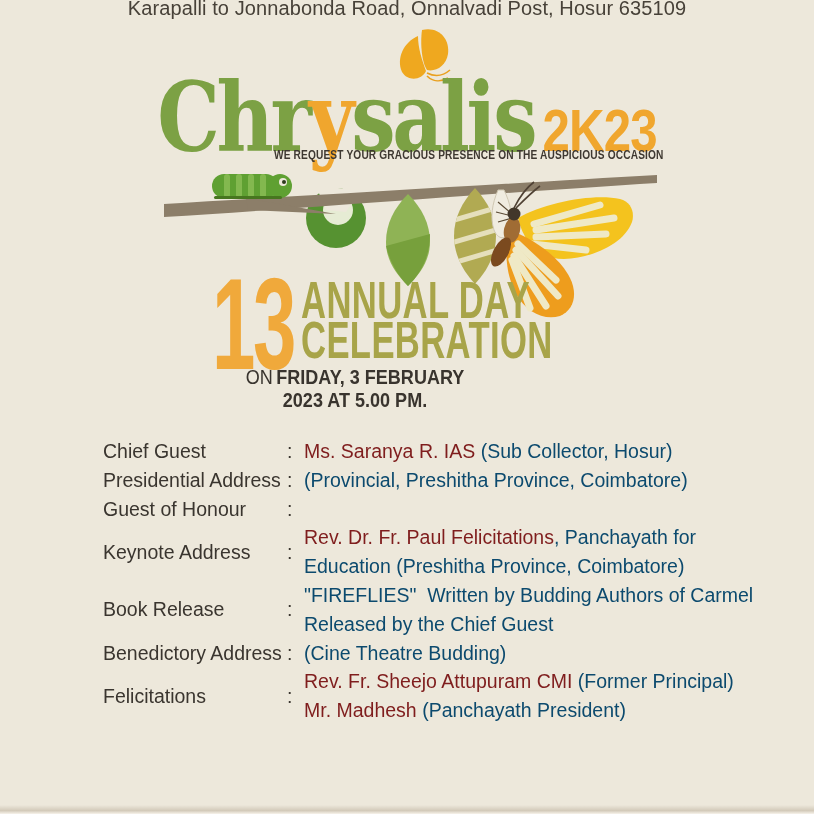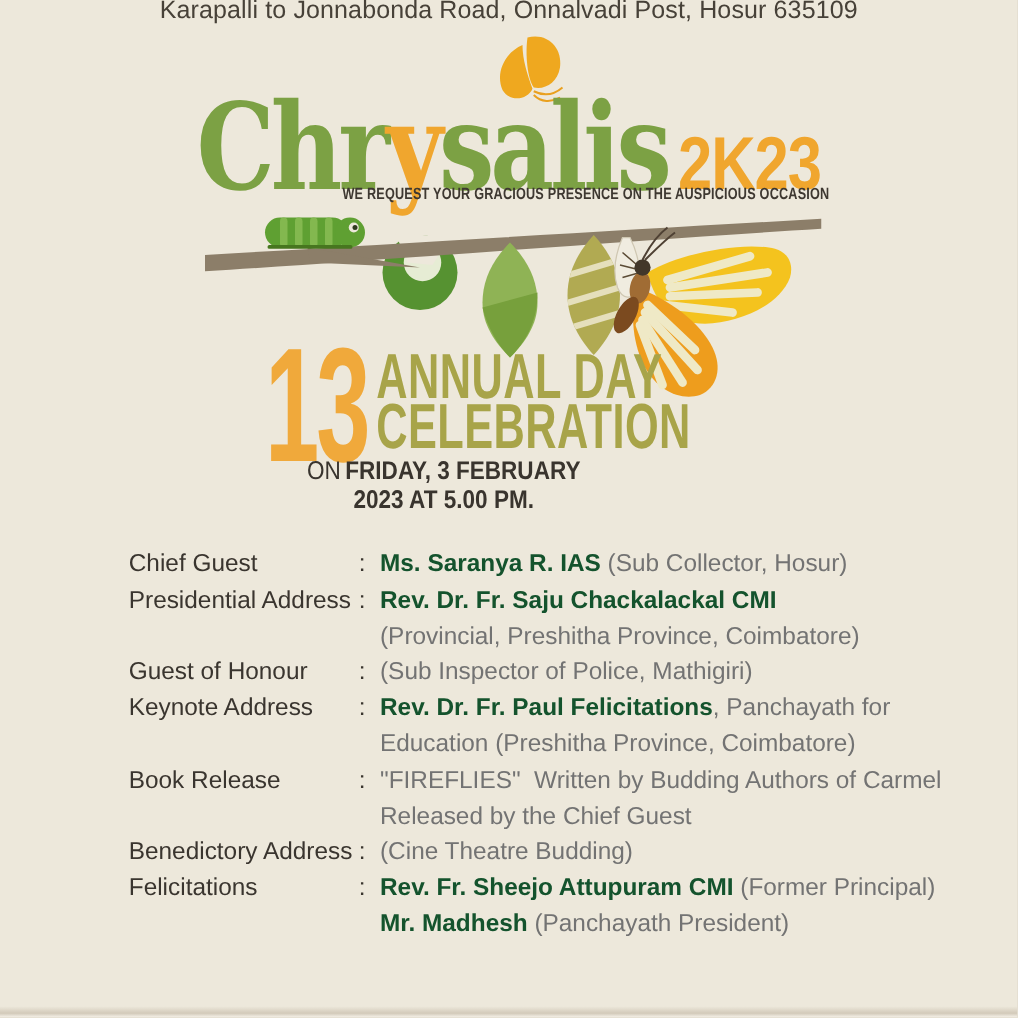--- a/index.html
+++ b/index.html
@@ -62,29 +62,29 @@
     position:absolute; left:215px; top:366px; width:280px;
     text-align:center; font-size:20.5px; line-height:22.5px;
     color:#39342E; transform:scaleX(0.88); transform-origin:center top;
     white-space:nowrap;
   }
   .ev-date .dp { font-weight:normal; margin-right:4px; }
   .ev-date .dm { font-weight:bold; }
 
   
   .program { position:absolute; left:103px; top:437px; right:30px; }
-  .p-row { display:flex; align-items:flex-start; }
+  .p-row { display:flex; align-items:center; }
   .p-label {
     flex:0 0 184px; font-size:19.5px; line-height:28.8px; color:#3A352F;
   }
   .p-colon { flex:0 0 17px; font-size:19.5px; line-height:28.8px; color:#3A352F; }
   .p-value { flex:1; }
   .p-line { font-size:19.5px; line-height:28.8px; color:#3A352F; white-space:pre-wrap; }
-  .seg-name { font-weight:bold; color:#14532d;margin-top:48px; }
-  .seg-plain { font-weight:normal; color:#737373; }
+  .seg-name { font-weight:normal; color:#7f1d1d;margin-top:48px; }
+  .seg-plain { font-weight:normal; color:#0c4a6e; }
 
   .bottom-edge {
     position:absolute; left:0; right:0; bottom:0; height:9px;
     background:linear-gradient(to bottom,
       rgba(150,132,108,0) 0%, rgba(150,132,108,0.30) 62%, rgba(248,244,236,0.95) 100%);
   }
 </style>
 </head>
 <body>
 
@@ -193,30 +193,28 @@
     <div class="p-colon">:</div>
     <div class="p-value">
           <div class="p-line"><span class="seg-name">Ms. Saranya R. IAS</span><span class="seg-plain"> (Sub Collector, Hosur)</span></div>
         </div>
   </div>
 
   <div class="p-row">
     <div class="p-label">Presidential Address</div>
     <div class="p-colon">:</div>
     <div class="p-value">
-          <div class="p-line"><span class="seg-name">Rev. Dr. Fr. Saju Chackalackal CMI</span></div>
           <div class="p-line"><span class="seg-plain">(Provincial, Preshitha Province, Coimbatore)</span></div>
         </div>
   </div>
 
   <div class="p-row">
     <div class="p-label">Guest of Honour</div>
     <div class="p-colon">:</div>
     <div class="p-value">
-          <div class="p-line"><span class="seg-plain">(Sub Inspector of Police, Mathigiri)</span></div>
         </div>
   </div>
 
   <div class="p-row">
     <div class="p-label">Keynote Address</div>
     <div class="p-colon">:</div>
     <div class="p-value">
           <div class="p-line"><span class="seg-name">Rev. Dr. Fr. Paul Felicitations</span><span class="seg-plain">, Panchayath for</span></div>
           <div class="p-line"><span class="seg-plain">Education (Preshitha Province, Coimbatore)</span></div>
         </div>

